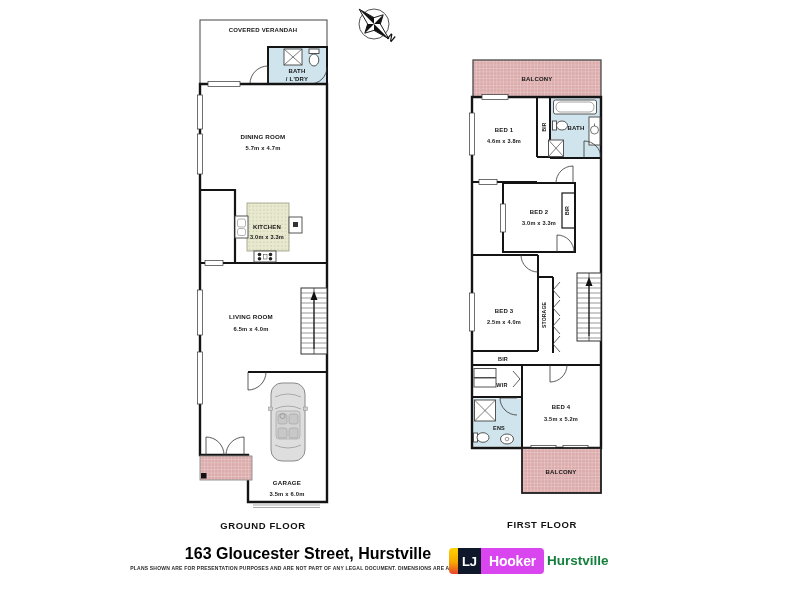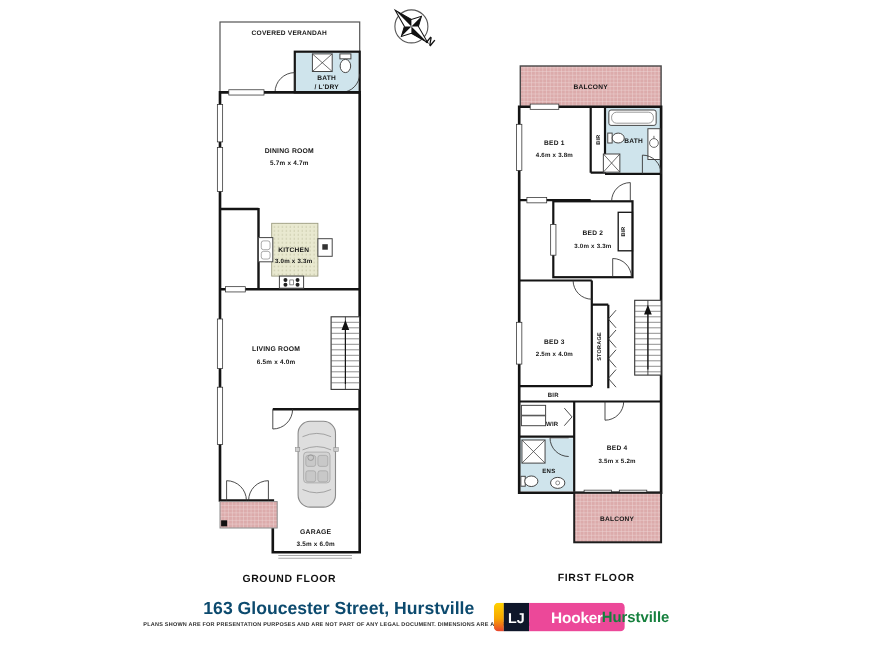--- a/index.html
+++ b/index.html
@@ -9,28 +9,28 @@
   .room-label{font-family:"Liberation Sans",sans-serif;font-weight:bold;fill:#151515;
               text-anchor:middle;letter-spacing:.2px;}
   .floor-label{font-family:"Liberation Sans",sans-serif;font-weight:bold;fill:#111;
                text-anchor:middle;letter-spacing:.6px;}
   .wall{stroke:#141414;fill:none;}
   .thin{stroke:#555;fill:none;}
   .fixture{fill:#ffffff;stroke:#444;stroke-width:.9;}
   .win{fill:#ffffff;stroke:#333;stroke-width:.7;}
   .arc{fill:none;stroke:#333;stroke-width:.8;}
   #title-block{position:absolute;left:128px;top:545px;width:360px;text-align:center;}
-  #prop-title{font-size:16px;font-weight:bold;color:#0c4a6e;line-height:18px;}
+  #prop-title{font-size:16px;font-weight:bold;color:#000000;line-height:18px;}
   #disclaimer{font-size:5px;font-weight:bold;color:#2b2b2b;letter-spacing:.2px;margin-top:2px;}
   #logo{position:absolute;left:449px;top:548px;height:26px;display:flex;align-items:stretch;
         border-radius:4px;overflow:hidden;}
   #logo-strip{width:9px;background:linear-gradient(180deg,#ffd200 0%,#f7a600 55%,#e8432e 100%);}
   #logo-lj{width:23px;background:#0f172a;color:#fff;display:flex;align-items:center;
            justify-content:center;font-weight:bold;font-size:13px;}
-  #logo-hooker{background:#ec4899;color:#fff;display:flex;align-items:center;padding:0 20px;
+  #logo-hooker{background:#d946ef;color:#fff;display:flex;align-items:center;padding:0 8px;
                font-weight:bold;font-size:14px;letter-spacing:-.2px;}
   #office-name{position:absolute;left:547px;top:553px;font-size:13.5px;font-weight:bold;color:#15803d;}
 </style>
 </head>
 <body>
 
 <div id="root">
 <svg id="plan-svg" width="800" height="545" viewBox="0 0 800 545">
   <defs>
     <pattern id="tilesPink" width="3.4" height="3.4" patternUnits="userSpaceOnUse">

